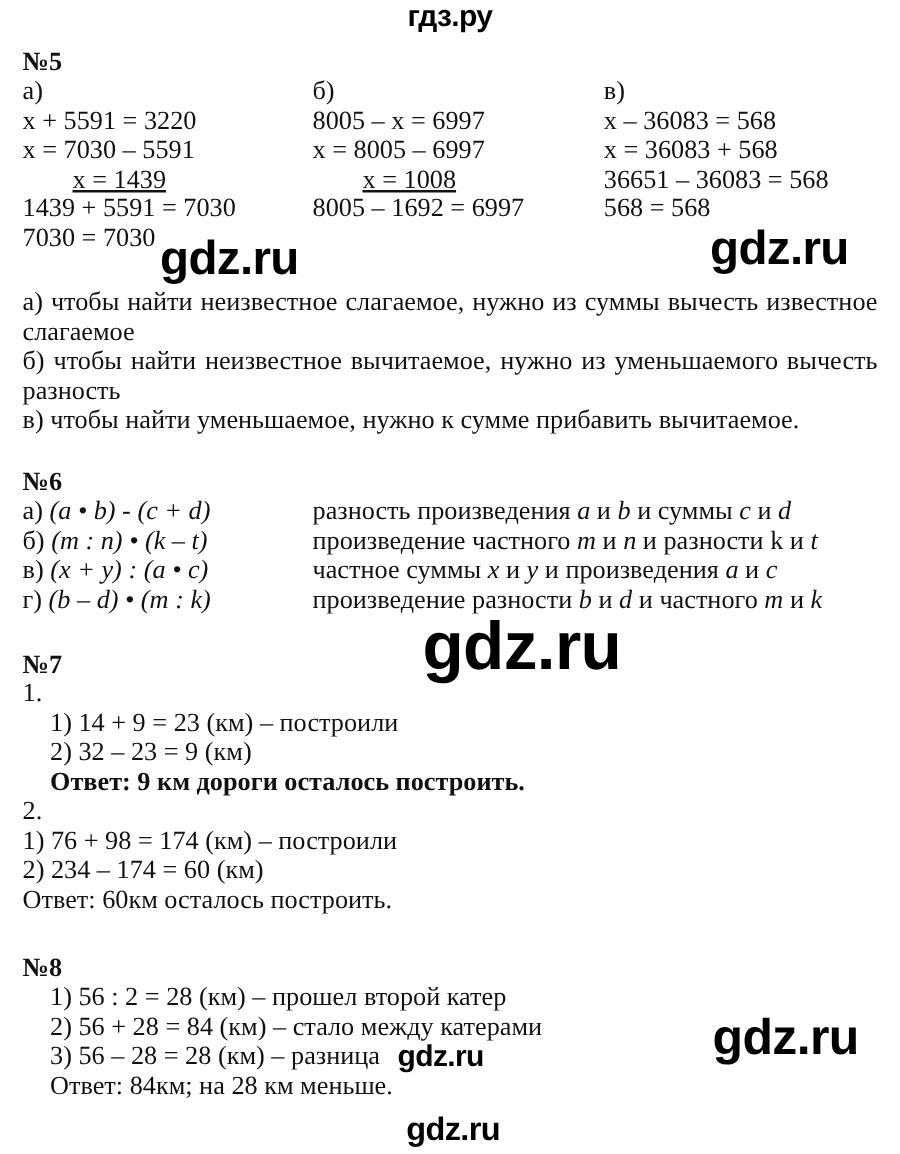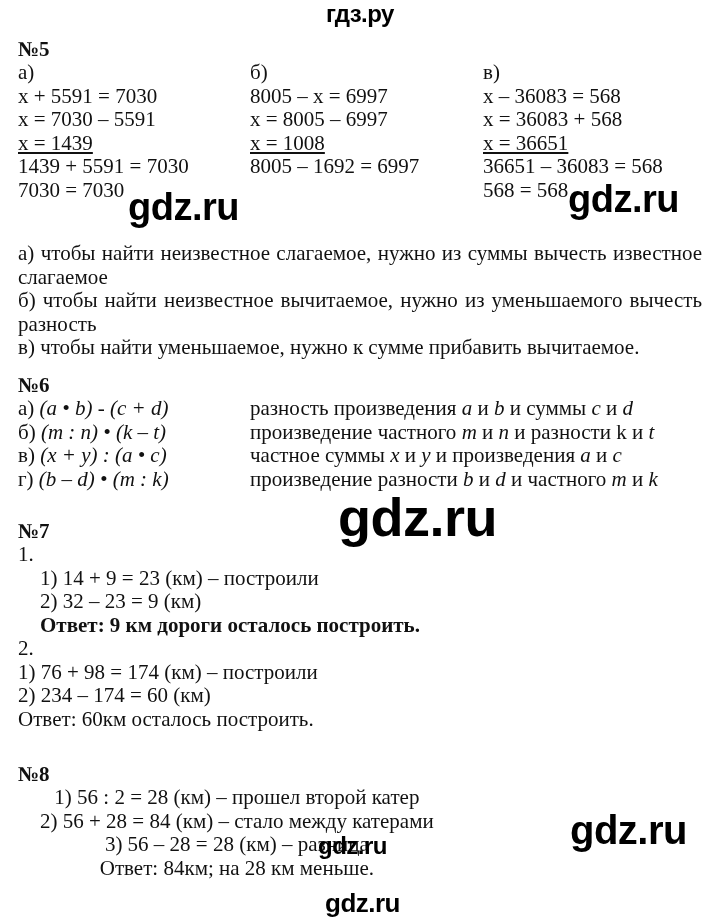--- a/index.html
+++ b/index.html
@@ -2,66 +2,65 @@
 <html><head>
   <meta charset="utf-8">
   <style>
     html, body { margin: 0; padding: 0; background: #ffffff; }
     body { width: 720px; height: 923px; position: relative; overflow: hidden; color: #111; }
     .page { position: absolute; left: 0; top: 0; width: 636px; height: 923px; font-family: "Liberation Serif", serif; font-size: 21px; line-height: 23.5px; }
     .wm { position: absolute; font-family: "Liberation Sans", sans-serif; font-weight: bold; color: #000; letter-spacing: -0.5px; }
     .header { left: 0; width: 720px; top: 0; text-align: center; font-size: 24px; line-height: 28px; }
     .abs { position: absolute; white-space: nowrap; }
     .title { font-weight: bold; font-size: 21px; }
-    .u { text-decoration: underline; }
+    .u { text-decoration: underline; margin-left: 40px; }
     .col { position: absolute; }
     .col div { height: 23.5px; white-space: nowrap; }
     .para { position: absolute; left: 18px; width: 684px; text-align: justify; }
     .para div { white-space: nowrap; }
     .it { font-style: italic; }
   </style>
 </head>
 <body>
 
 <div class="page">
 
   <div class="wm header">гдз.ру</div>
 
   <div class="abs title" style="left:18px; top:38px;">№5</div>
 
   <div class="col" style="left:18px; top:61px;">
     <div>а)</div>
-    <div>x + 5591 = 7030</div>
+    <div>x + 5591 = 3220</div>
     <div>x = 7030 – 5591</div>
     <div><span class="u">x = 1439</span></div>
     <div>1439 + 5591 = 7030</div>
     <div>7030 = 7030</div>
   </div>
 
   <div class="col" style="left:250px; top:61px;">
     <div>б)</div>
     <div>8005 – x = 6997</div>
     <div>x = 8005 – 6997</div>
     <div><span class="u">x = 1008</span></div>
     <div>8005 – 1692 = 6997</div>
   </div>
 
   <div class="col" style="left:483px; top:61px;">
     <div>в)</div>
     <div>x – 36083 = 568</div>
     <div>x = 36083 + 568</div>
-    <div><span class="u">x = 36651</span></div>
     <div>36651 – 36083 = 568</div>
     <div>568 = 568</div>
   </div>
 
   <div class="wm" style="left:128px; top:186px; font-size:38px; line-height:42px;">gdz.ru</div>
   <div class="wm" style="left:568px; top:178px; font-size:38px; line-height:42px;">gdz.ru</div>
 
-  <div class="para" style="top:242px;">
+  <div class="para" style="top:230px;">
     <div style="text-align:justify; text-align-last:justify;">а) чтобы найти неизвестное слагаемое, нужно из суммы вычесть известное</div>
     <div>слагаемое</div>
     <div style="text-align:justify; text-align-last:justify;">б) чтобы найти неизвестное вычитаемое, нужно из уменьшаемого вычесть</div>
     <div>разность</div>
     <div>в) чтобы найти уменьшаемое, нужно к сумме прибавить вычитаемое.</div>
   </div>
 
   <div class="abs title" style="left:18px; top:374px;">№6</div>
 
   <div class="col" style="left:18px; top:397px;">
@@ -96,21 +95,21 @@
     <div style="padding-left:22px;font-weight:bold;">Ответ: 9 км дороги осталось построить.</div>
   </div>
   <div class="col" style="left:18px; top:637px;">
     <div>2.</div>
     <div>1) 76 + 98 = 174 (км) – построили</div>
     <div>2) 234 – 174 = 60 (км)</div>
     <div>Ответ: 60км осталось построить.</div>
   </div>
 
   <div class="abs title" style="left:18px; top:763px;">№8</div>
-  <div class="col" style="left:40px; top:786px;text-align:center;">
+  <div class="col" style="left:40px; top:786px;">
     <div>1) 56 : 2 = 28 (км) – прошел второй катер</div>
     <div>2) 56 + 28 = 84 (км) – стало между катерами</div>
     <div>3) 56 – 28 = 28 (км) – разница</div>
     <div>Ответ: 84км; на 28 км меньше.</div>
   </div>
 
   <div class="wm" style="left:318px; top:832px; font-size:24px; line-height:28px;">gdz.ru</div>
   <div class="wm" style="left:570px; top:808px; font-size:40px; line-height:44px;">gdz.ru</div>
   <div class="wm" style="left:325px; top:888px; font-size:26px; line-height:30px;">gdz.ru</div>
 

